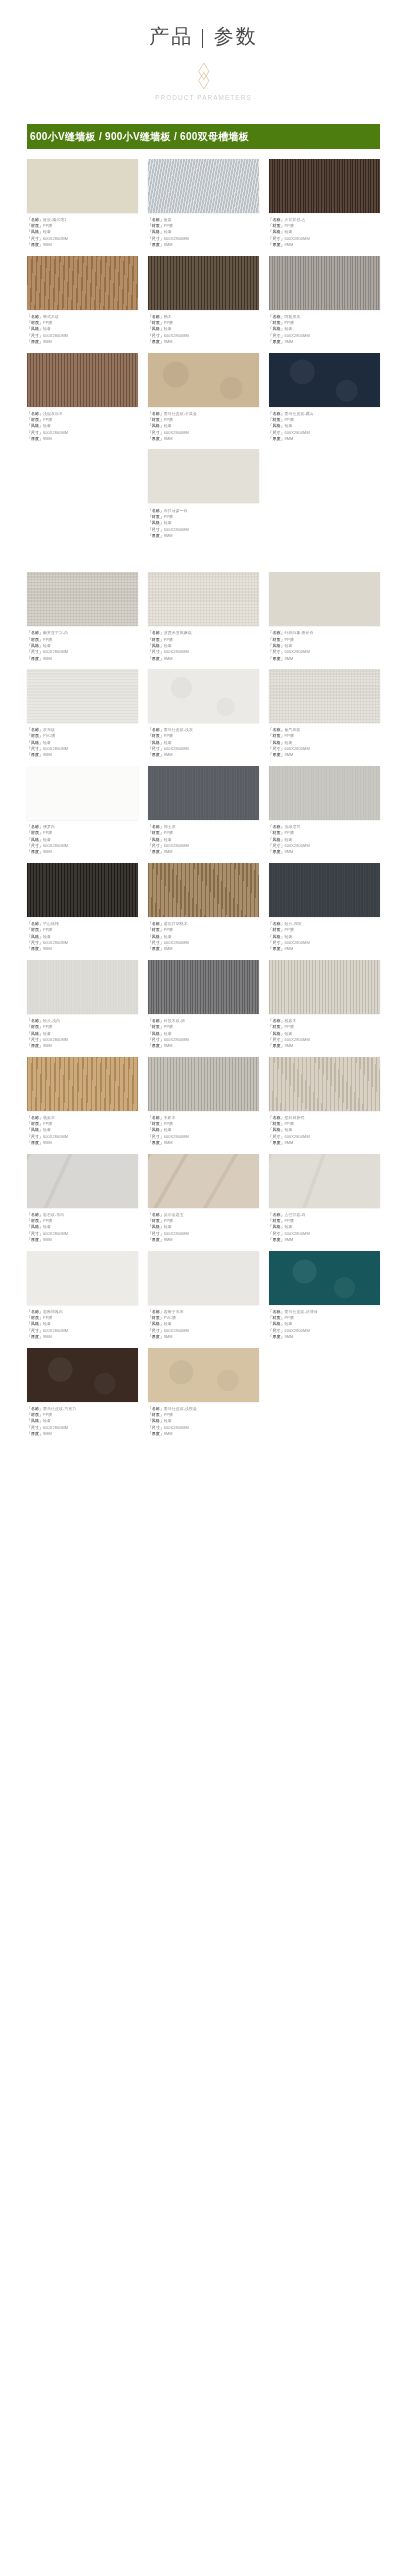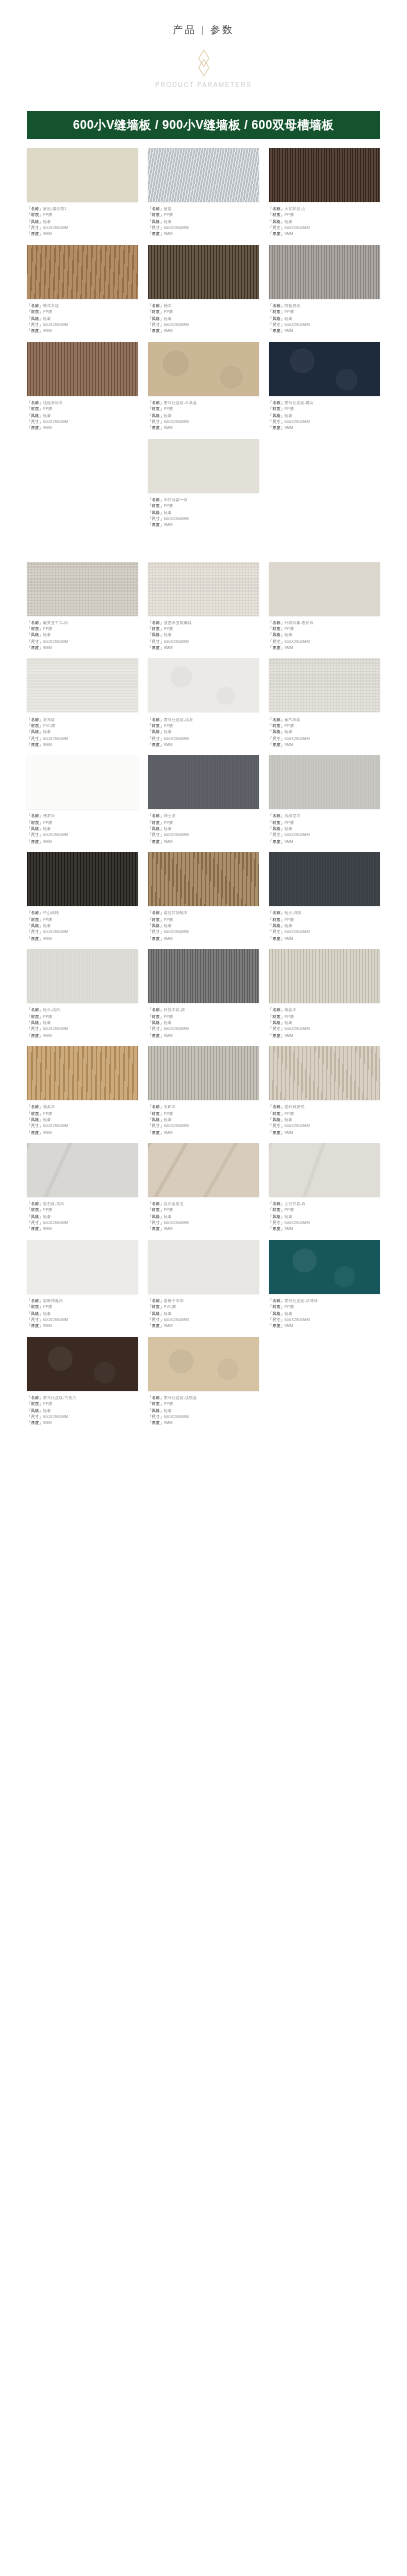--- a/index.html
+++ b/index.html
@@ -10,21 +10,21 @@
   }
   body { width: 407px; }
 
   
   .page-header {
     padding: 23px 0 11.3px 0;
     text-align: center;
     background: #ffffff;
   }
   .page-title {
-    font-size: 10px;
+    font-size: 20px;
     letter-spacing: 2.1px;
     color: #4a4a4a;
     font-weight: 400;
     font-family: "Liberation Serif", "DejaVu Serif", serif;
   }
   .diamond-mark {
     margin: 11.3px auto 3.1px auto;
     width: 21.6px;
     height: 30px;
     position: relative;
@@ -34,24 +34,24 @@
     font-size: 6.4px;
     letter-spacing: 1.1px;
     color: #cfcfcf;
     font-weight: 400;
     margin-top: 1px;
   }
 
   
   .section-bar {
     margin: 11.3px 27px 0 27px;
-    background: #14532d;
+    background: #4d7c0f;
     color: #ffffff;
-    text-align: center;
-    font-size: 12px;
+    text-align: left;
+    font-size: 10px;
     font-weight: 700;
     letter-spacing: 0.3px;
     padding: 6.7px 3.1px;
     line-height: 1.2;
   }
 
   
   .grid {
     display: grid;
     grid-template-columns: repeat(3, 1fr);

